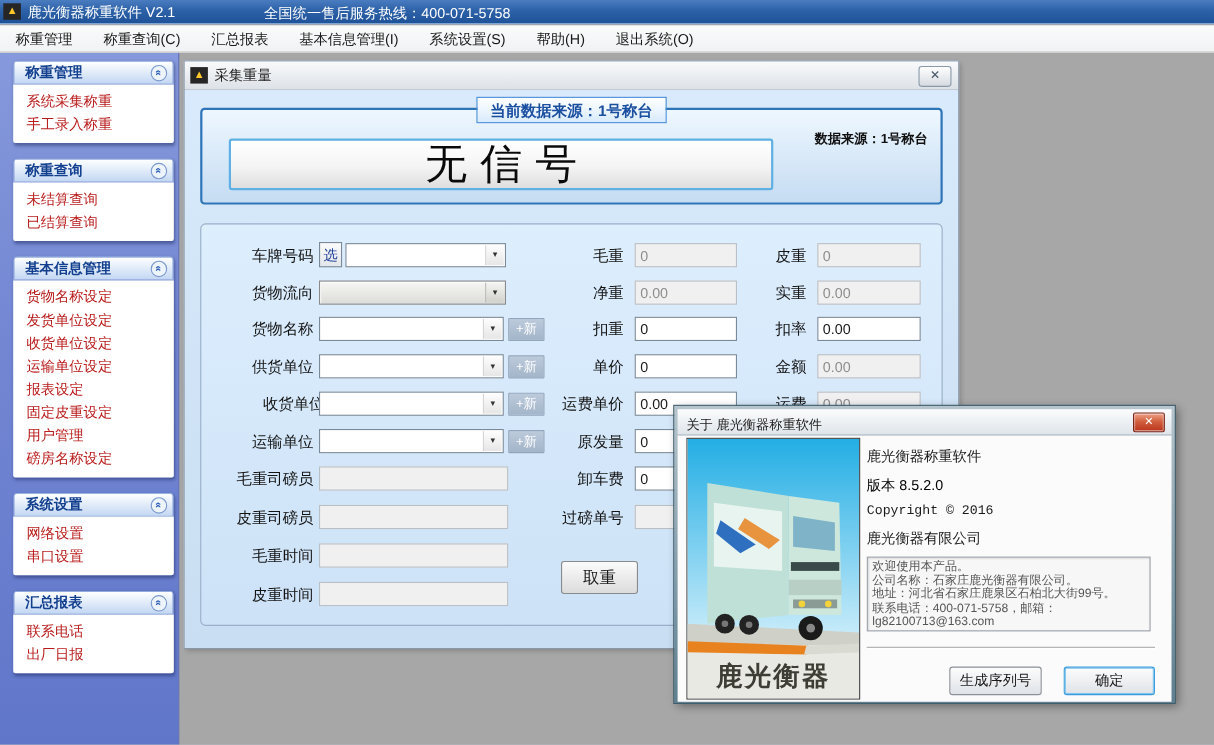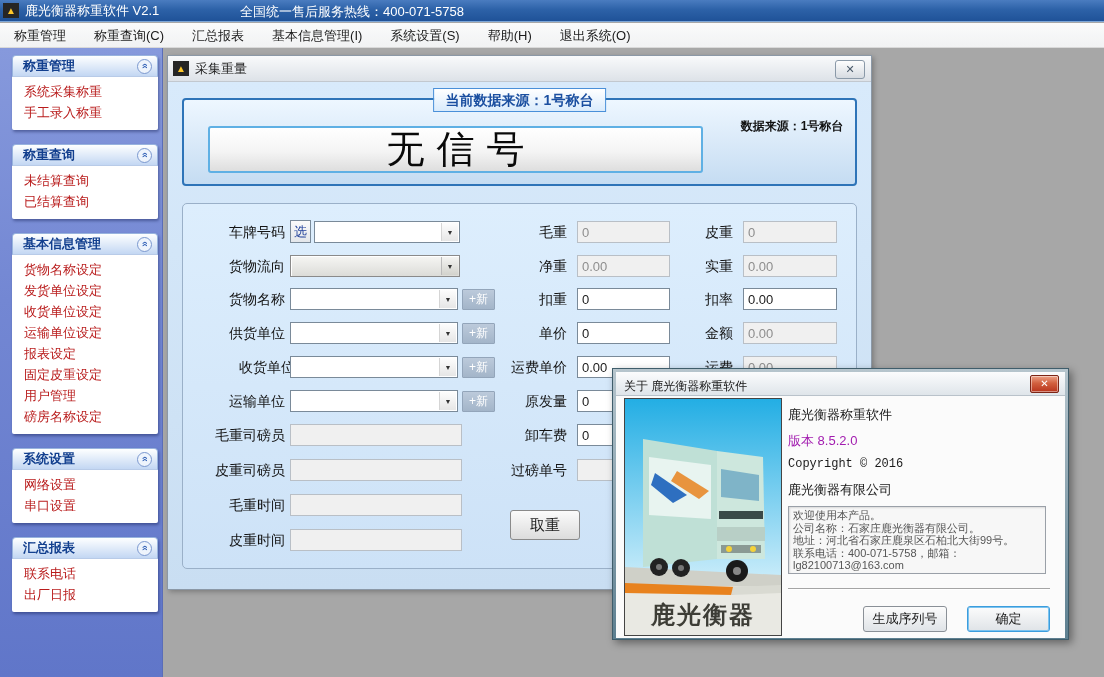--- a/index.html
+++ b/index.html
@@ -86,21 +86,21 @@
     display:flex; align-items:flex-end; padding-left:8px; font-size:12px; color:#1a1a1a;}
   .dlg-close { position:absolute; right:9px; top:6px; width:29px; height:18px; border:1px solid #7c2516; border-radius:2px;
     background:linear-gradient(#eda287 0%,#d2603f 45%,#b8341c 100%); color:#fff; font-size:10px; font-weight:bold;
     text-align:center; line-height:16px; cursor:pointer; box-shadow:inset 0 0 0 1px rgba(255,255,255,.45);}
   .dlg-client { position:relative; background:#fbfbfb; height:242px; }
   .truck { position:absolute; left:8px; top:2px; width:158px; height:238px; border:1px solid #444; background:#fff; }
   .truck svg { display:block; }
   .truck-cap { position:absolute; left:0; bottom:4px; width:100%; text-align:center;
     font-family:"Liberation Serif","DejaVu Serif",serif; font-size:24px; font-weight:bold; color:#3d3d36; letter-spacing:2px;}
   .dlg-product { position:absolute; left:172px; top:10px;  font-size:13px; color:#1a1a1a;}
-  .dlg-version { position:absolute; left:172px; top:36px;  font-size:13px; color:#a21caf;}
+  .dlg-version { position:absolute; left:172px; top:36px;  font-size:13px; color:#000000;}
   .dlg-copy    { position:absolute; left:172px; top:61px;  font-size:12px; color:#1a1a1a; font-family:"Liberation Mono","DejaVu Sans Mono",monospace;}
   .dlg-company { position:absolute; left:172px; top:85px;  font-size:13px; color:#1a1a1a;}
   .dlg-info { position:absolute; left:172px; top:110px; width:258px; height:68px; border:1px solid #9aa0a8;
     box-shadow:inset 1px 1px 2px rgba(0,0,0,.12); background:#f7f7f7; padding:2px 4px; font-size:11px; line-height:12.5px;
     color:#555; white-space:pre-line; overflow:hidden;}
   .dlg-sep { position:absolute; left:172px; top:192px; width:262px; height:2px; border-top:1px solid #a5a5a5; border-bottom:1px solid #fff;}
   .dlg-btn { position:absolute; top:210px; height:26px; border:1px solid #8a9097; border-radius:3px;
     background:linear-gradient(#fcfcfc,#dfe3e7); font-size:13px; color:#1a1a1a; cursor:pointer;
     font-family:"Liberation Sans","DejaVu Sans",sans-serif;}
   .dlg-btn.serial { left:247px; width:84px; }

